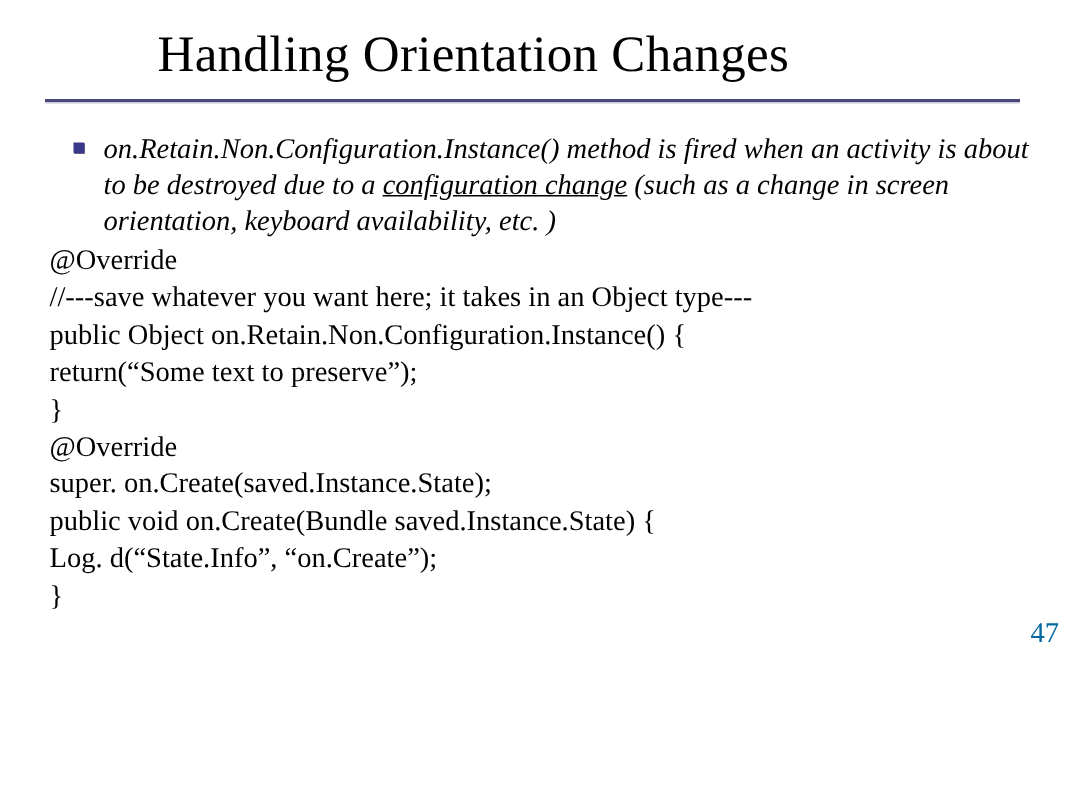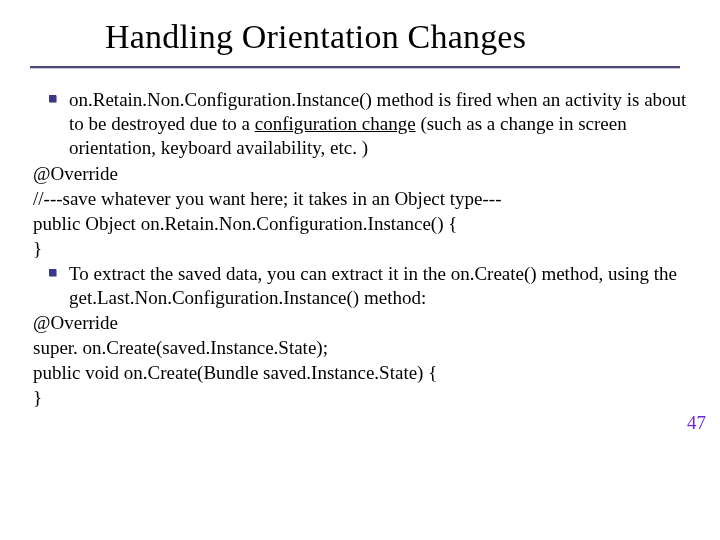--- a/index.html
+++ b/index.html
@@ -44,67 +44,66 @@
     font-size: 19px;
     line-height: 1.26;
   }
   .content p {
     margin: 0 0 1px 0;
   }
   .bullet-block {
     position: relative;
     padding-left: 36px;
     margin-bottom: 2px;
+    font-style: italic;
   }
   .bullet-marker {
     position: absolute;
     left: 16px;
     top: 7px;
     width: 7px;
     height: 7px;
     background: #3a388a;
     box-shadow: 0.5px 0.5px 0 #2a2a60;
   }
   .underline {
     text-decoration: underline;
   }
   .page-num {
     position: absolute;
     right: 14px;
     bottom: 14px;
     font-size: 19px;
-    color: #6d28d9;
+    color: #0369a1;
   }
 </style>
 </head>
 <body>
 
 <div class="slide">
 
   <div class="title">Handling Orientation Changes</div>
   <div class="title-rule"></div>
 
   <div class="content">
 
     <div class="bullet-block">
       <span class="bullet-marker"></span>
       <span>on.Retain.Non.Configuration.Instance() method is fired when an activity is about to be destroyed due to a </span><span class="underline">configuration change</span><span> (such as a change in screen orientation, keyboard availability, etc. )</span>
     </div>
 
     <p>@Override</p>
     <p>//---save whatever you want here; it takes in an Object type---</p>
     <p>public Object on.Retain.Non.Configuration.Instance() {</p>
+    <p>return(“Some text to preserve”); </p>
     <p>}</p>
 
-    <div class="bullet-block">
-      <span class="bullet-marker"></span>
-      <span>To extract the saved data, you can extract it in the on.Create() method, using the get.Last.Non.Configuration.Instance() method:</span>
-    </div>
 
     <p>@Override</p>
     <p>super. on.Create(saved.Instance.State);</p>
     <p>public void on.Create(Bundle saved.Instance.State) {</p>
+    <p>Log. d(“State.Info”, “on.Create”);</p>
     <p>}</p>
 
   </div>
 
   <div class="page-num">47</div>
 </div>
 
 </body></html>

